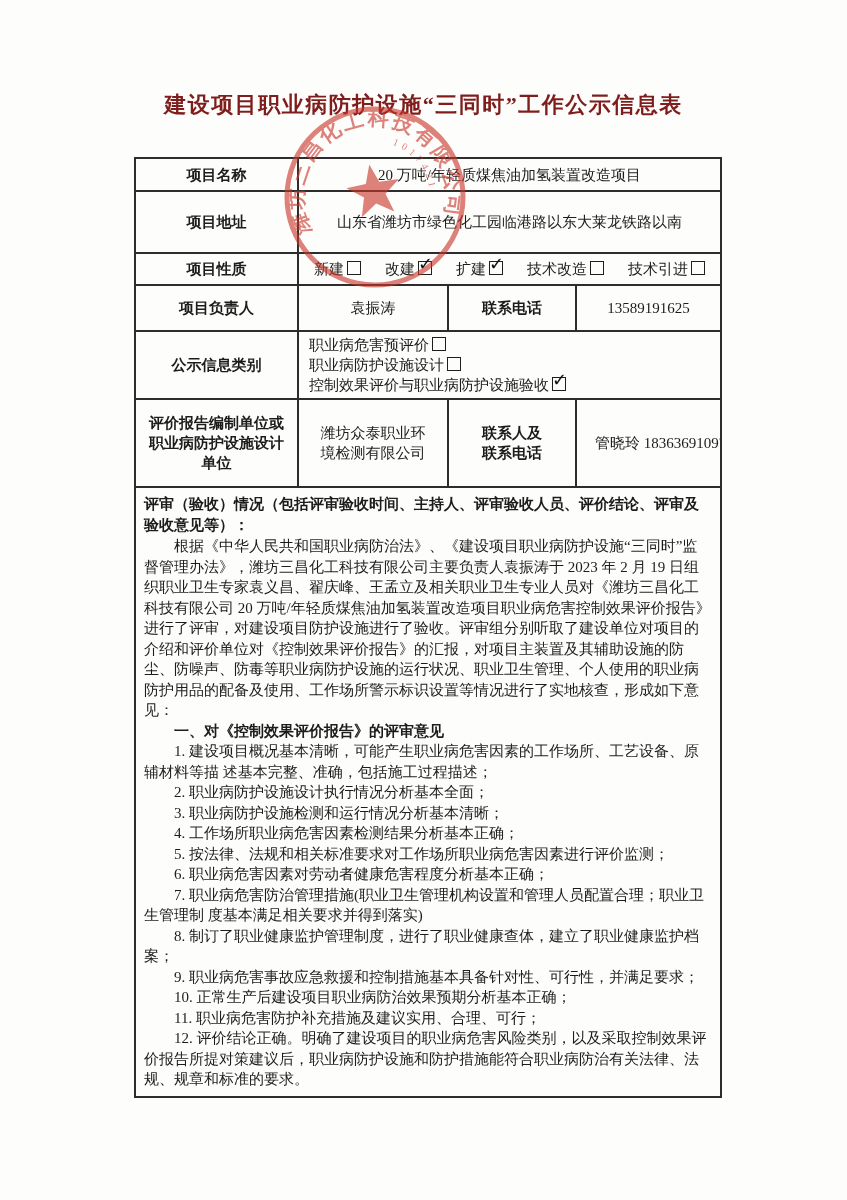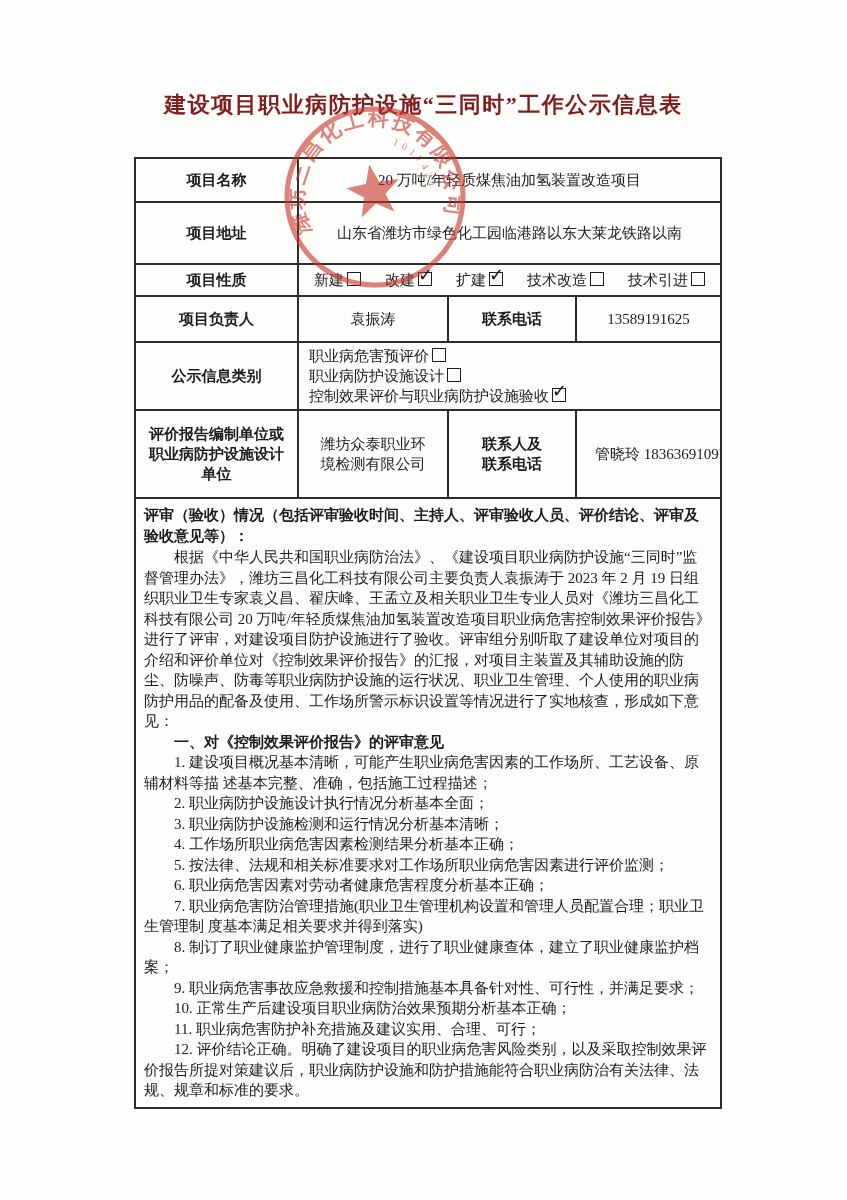--- a/index.html
+++ b/index.html
@@ -76,21 +76,21 @@
 
   <table class="form">
     <colgroup>
       <col style="width:163px">
         <col style="width:150px">
         <col style="width:128px">
         <col style="width:145px">
     </colgroup>
 
     <tbody>
-        <tr style="height:44px">
+        <tr style="height:33px">
       <td class="lbl">项目名称</td>
       <td class="val" colspan="3">20 万吨/年轻质煤焦油加氢装置改造项目</td>
     </tr>
 
     <tr style="height:62px">
       <td class="lbl">项目地址</td>
       <td class="val" colspan="3">山东省潍坊市绿色化工园临港路以东大莱龙铁路以南</td>
     </tr>
 
     <tr style="height:32px">

